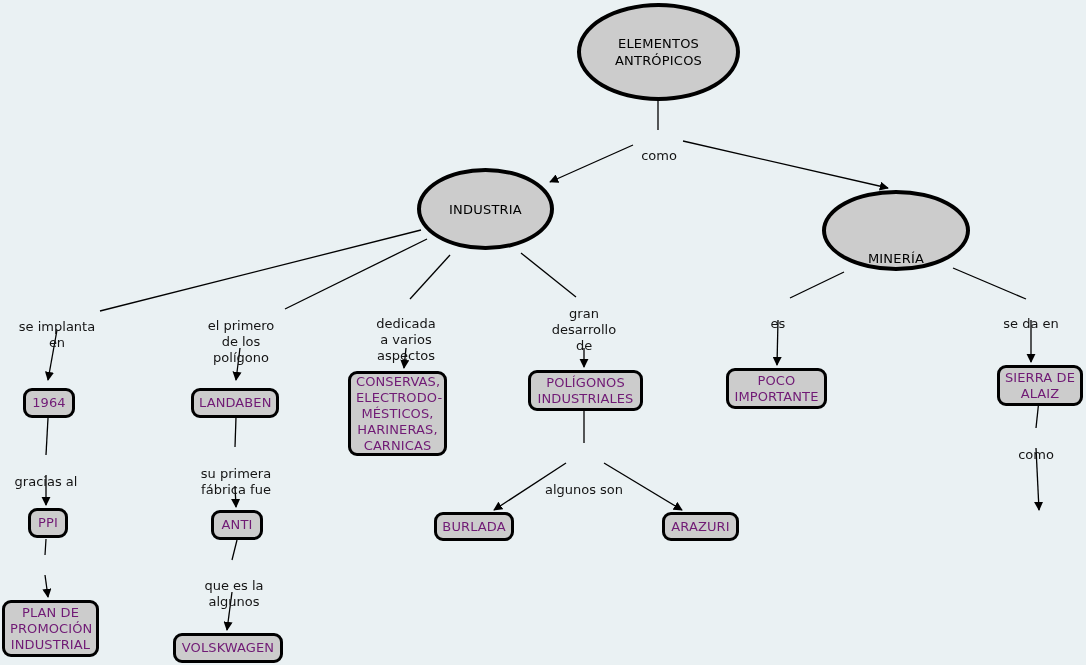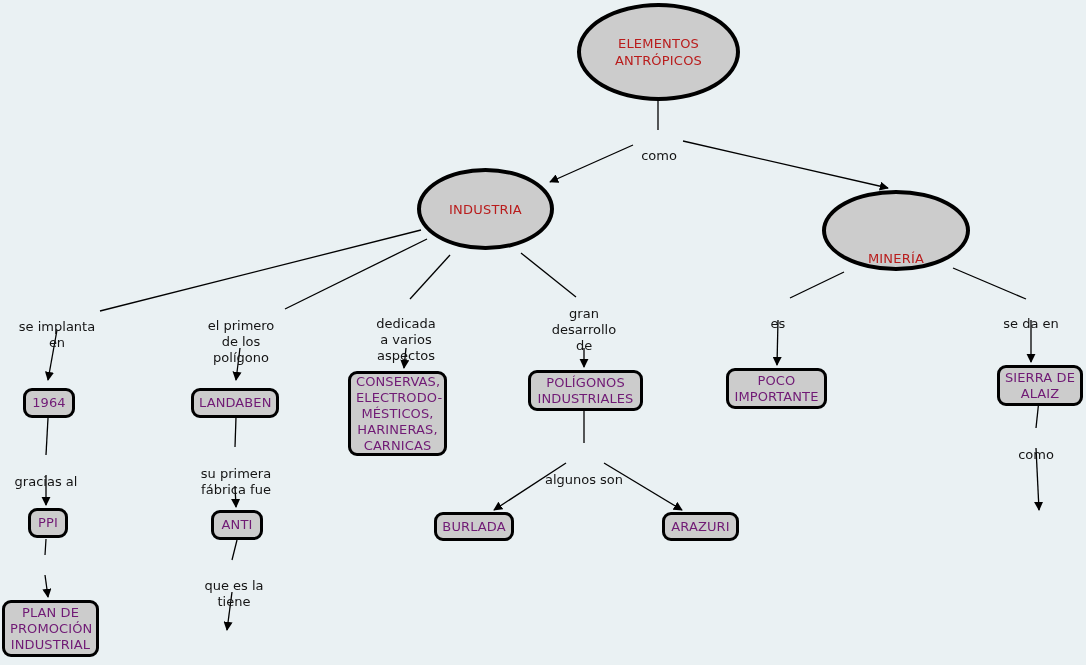--- a/index.html
+++ b/index.html
@@ -50,21 +50,21 @@
   .ellipse {
     position: absolute;
     box-sizing: border-box;
     background: #cccccc;
     border: 4px solid #000000;
     border-radius: 50%;
     display: flex;
     align-items: center;
     justify-content: center;
     text-align: center;
-    color: #b91c1c;
+    color: #000000;
     font-size: 13px;
     line-height: 17px;
     letter-spacing: 0.2px;
   }
   .ellipse span { display: block; width: 100%; }
   
   .linklabel {
     position: absolute;
     color: #141414;
     font-size: 13px;
@@ -155,20 +155,23 @@
   </div>
 
   <div class="node" style="left:191px; top:388px; width:88px; height:30px;">
     <span style="white-space:pre-line;">LANDABEN</span>
   </div>
 
   <div class="node" style="left:211px; top:510px; width:52px; height:30px;text-align:center;">
     <span style="white-space:pre-line;">ANTI</span>
   </div>
 
+  <div class="node" style="left:173px; top:633px; width:110px; height:30px;">
+    <span style="white-space:pre-line;">VOLSKWAGEN</span>
+  </div>
 
   <div class="node" style="left:348px; top:371px; width:99px; height:85px;">
     <span style="white-space:pre-line;">CONSERVAS,
 ELECTRODO-
 MÉSTICOS,
 HARINERAS,
 CARNICAS</span>
   </div>
 
   <div class="node" style="left:528px; top:370px; width:115px; height:41px;">
@@ -215,36 +218,36 @@
 polígono</span>
   </div>
 
   <div class="linklabel" style="left:188px; top:450px; width:96px;">
     <span>su primera
 fábrica fue</span>
   </div>
 
   <div class="linklabel" style="left:192px; top:562px; width:84px;">
     <span>que es la
-tiene</span>
+algunos</span>
   </div>
 
   <div class="linklabel" style="left:361px; top:300px; width:90px;">
     <span>dedicada
 a varios
 aspectos</span>
   </div>
 
   <div class="linklabel" style="left:538px; top:290px; width:92px;">
     <span>gran
 desarrollo
 de</span>
   </div>
 
-  <div class="linklabel" style="left:538px; top:456px; width:92px;text-align:center;">
+  <div class="linklabel" style="left:538px; top:466px; width:92px;text-align:center;">
     <span>algunos son</span>
   </div>
 
   <div class="linklabel" style="left:758px; top:300px; width:40px;">
     <span>es</span>
   </div>
 
   <div class="linklabel" style="left:994px; top:300px; width:74px;">
     <span>se da en</span>
   </div>

